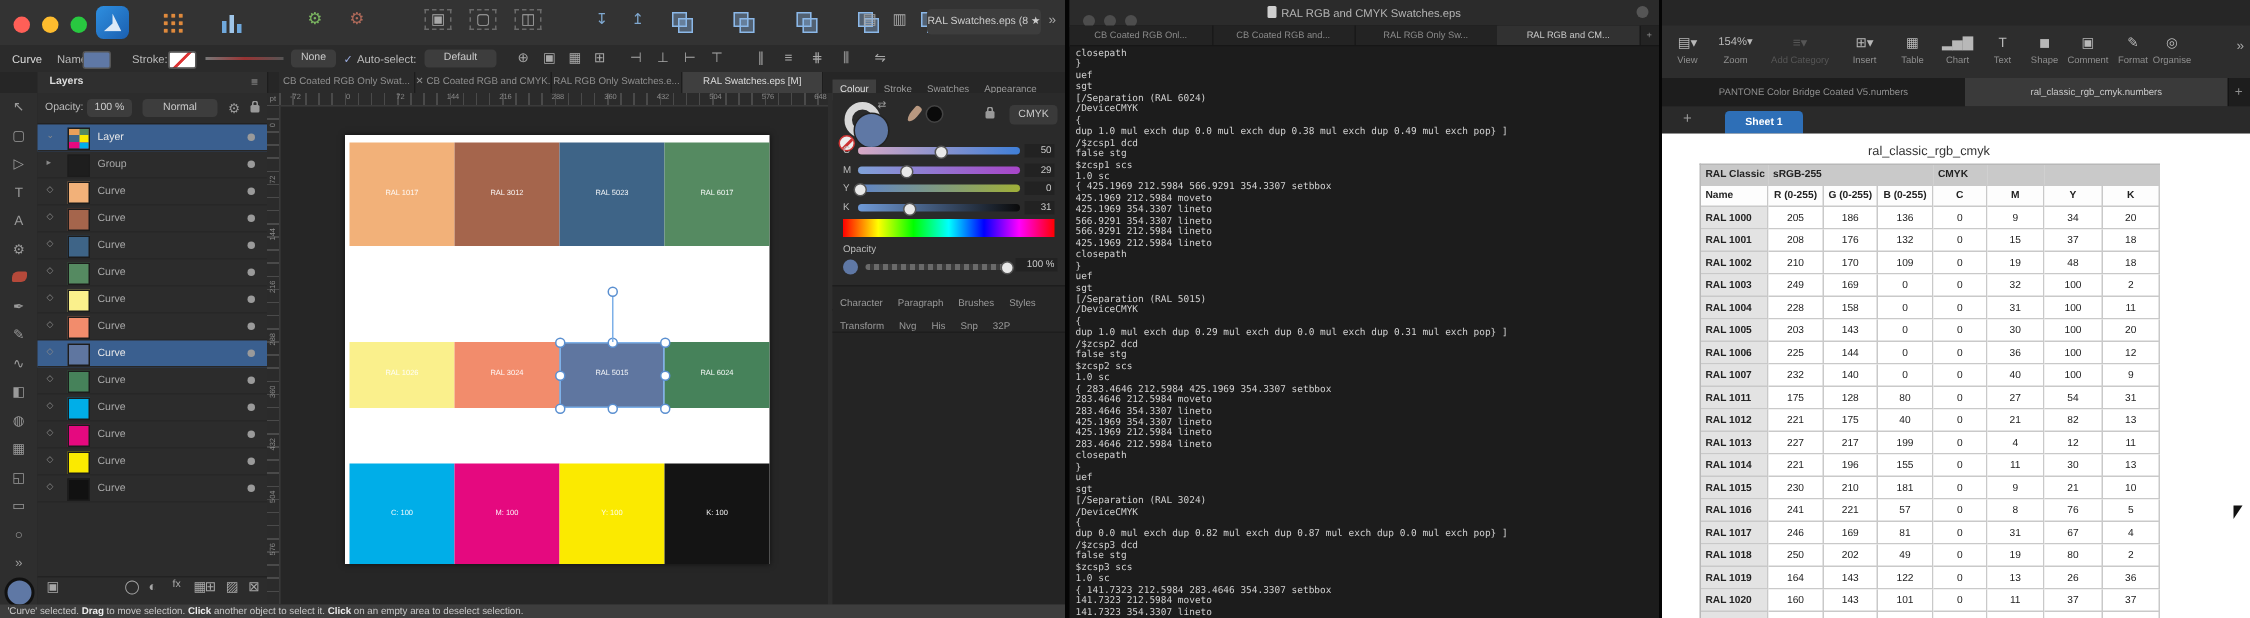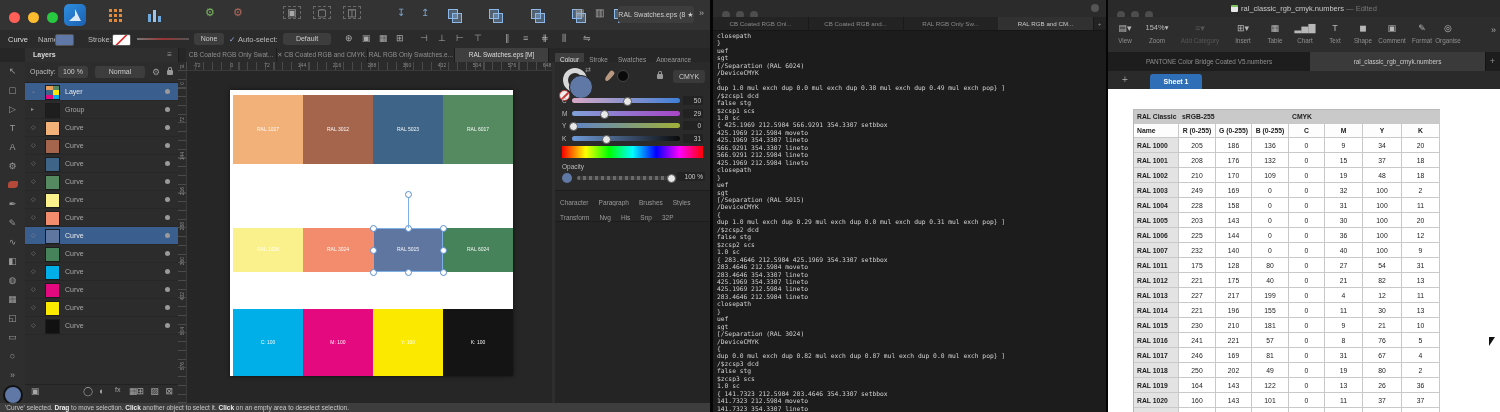--- a/index.html
+++ b/index.html
@@ -433,20 +433,23 @@
     </div>
 
     <div class="abs" id="dstatus"><span>'Curve' selected. </span><b>Drag</b><span> to move selection. </span><b>Click</b><span> another object to select it. </span><b>Click</b><span> on an empty area to deselect selection.</span></div>
   </div>
 
   <div id="ez" class="abs">
     <div class="abs e-title">
       <span class="abs" style="left:9px;top:5px;">
         <span class="tl tli" style="width: 8px; height: 8px; margin-right: 6px; background: rgb(77, 77, 77);"></span><span class="tl tli" style="width: 8px; height: 8px; margin-right: 6px; background: rgb(77, 77, 77);"></span><span class="tl tli" style="width: 8px; height: 8px; background: rgb(77, 77, 77);"></span>
       </span>
+      <span class="abs" style="left:0;width:393px;text-align:center;top:4px;font-size:7.5px;color:#b5b5b5;">
+        <span style="display:inline-block;width:6px;height:8px;background:#cfcfcf;border-radius:1px;vertical-align:-1px;margin-right:3px;"></span><span>RAL RGB and CMYK Swatches.eps</span>
+      </span>
       <span class="abs" style="right:7px;top:4px;width:8px;height:8px;border-radius:50%;background:#555;"></span>
     </div>
     <div class="abs e-tabs" id="etabs">
         <span class="etab" style="left: 0px;">CB Coated RGB Onl...</span>
         <span class="etab" style="left: 95px;">CB Coated RGB and...</span>
         <span class="etab" style="left: 190px;">RAL RGB Only Sw...</span>
         <span class="etab active" style="left: 285px;">RAL RGB and CM...</span>
         <span class="etab" style="left: 380px; width: 13px; border-right: none;">+</span>
       </div>
     <div class="abs" id="ecode">
@@ -498,28 +501,20 @@
 false stg
 $zcsp3 scs
 1.0 sc
 { 141.7323 212.5984 283.4646 354.3307 setbbox
 141.7323 212.5984 moveto
 141.7323 354.3307 lineto</pre>
       </div>
   </div>
 
   <div id="nz" class="abs">
-    <div class="abs n-title">
-      <span class="abs" style="left:9px;top:5px;">
-        <span class="tl tli" style="width: 8px; height: 8px; margin-right: 6px; background: rgb(77, 77, 77);"></span><span class="tl tli" style="width: 8px; height: 8px; margin-right: 6px; background: rgb(77, 77, 77);"></span><span class="tl tli" style="width: 8px; height: 8px; background: rgb(77, 77, 77);"></span>
-      </span>
-      <span class="abs" style="left:0;width:392px;text-align:center;top:4px;font-size:7.5px;color:#c9c9c9;">
-        <span style="display:inline-block;width:7px;height:7px;background:linear-gradient(180deg,#7fc45f 30%,#e8e8e8 30%);border-radius:1px;vertical-align:-1px;margin-right:3px;"></span><span>ral_classic_rgb_cmyk.numbers</span><span style="color:#777;"> — Edited</span>
-      </span>
-    </div>
     <div class="abs n-toolbar" id="ntoolbar">
         <span class="ntb" style="left: -5px;">
           <span class="g">▤▾</span>
           <span class="l">View</span>
         </span>
         <span class="ntb" style="left: 27px;">
           <span class="g" style="font-size: 7.5px;">154%▾</span>
           <span class="l">Zoom</span>
         </span>
         <span class="ntb dis" style="left: 70px;">
@@ -563,20 +558,21 @@
     <div class="abs n-tabs">
       <span class="ntab" style="left:0;width:202px;">PANTONE Color Bridge Coated V5.numbers</span>
       <span class="ntab active" style="left:202px;width:175px;">ral_classic_rgb_cmyk.numbers</span>
       <span class="ntab" style="left:377px;width:15px;border-right:none;font-size:9px;">+</span>
     </div>
     <div class="abs n-sheetbar">
       <span class="abs" style="left:14px;top:3px;font-size:10px;color:#9a9a9a;">+</span>
       <span id="sheettab">Sheet 1</span>
     </div>
     <div class="abs n-content">
+      <div id="ntitle">ral_classic_rgb_cmyk</div>
       <div id="ntable">
           <div class="trow">
             <div class="tc h1" style="width: 45px;">RAL Classic</div>
             <div class="tc h1" style="width: 37px;">sRGB-255</div>
             <div class="tc h1" style="width: 36px;"></div>
             <div class="tc h1" style="width: 37px;"></div>
             <div class="tc h1" style="width: 36px;">CMYK</div>
             <div class="tc h1" style="width: 38px;"></div>
             <div class="tc h1" style="width: 39px;"></div>
             <div class="tc h1" style="width: 38px;"></div>

